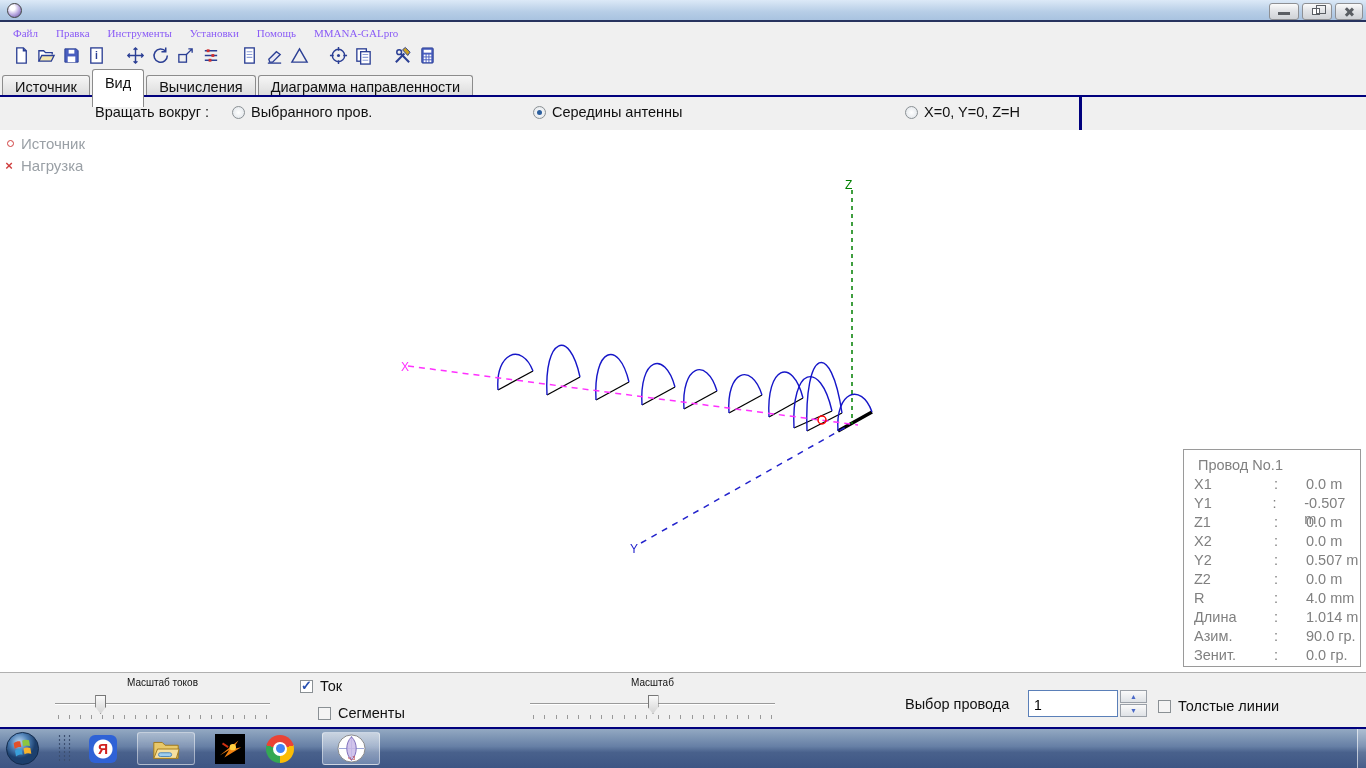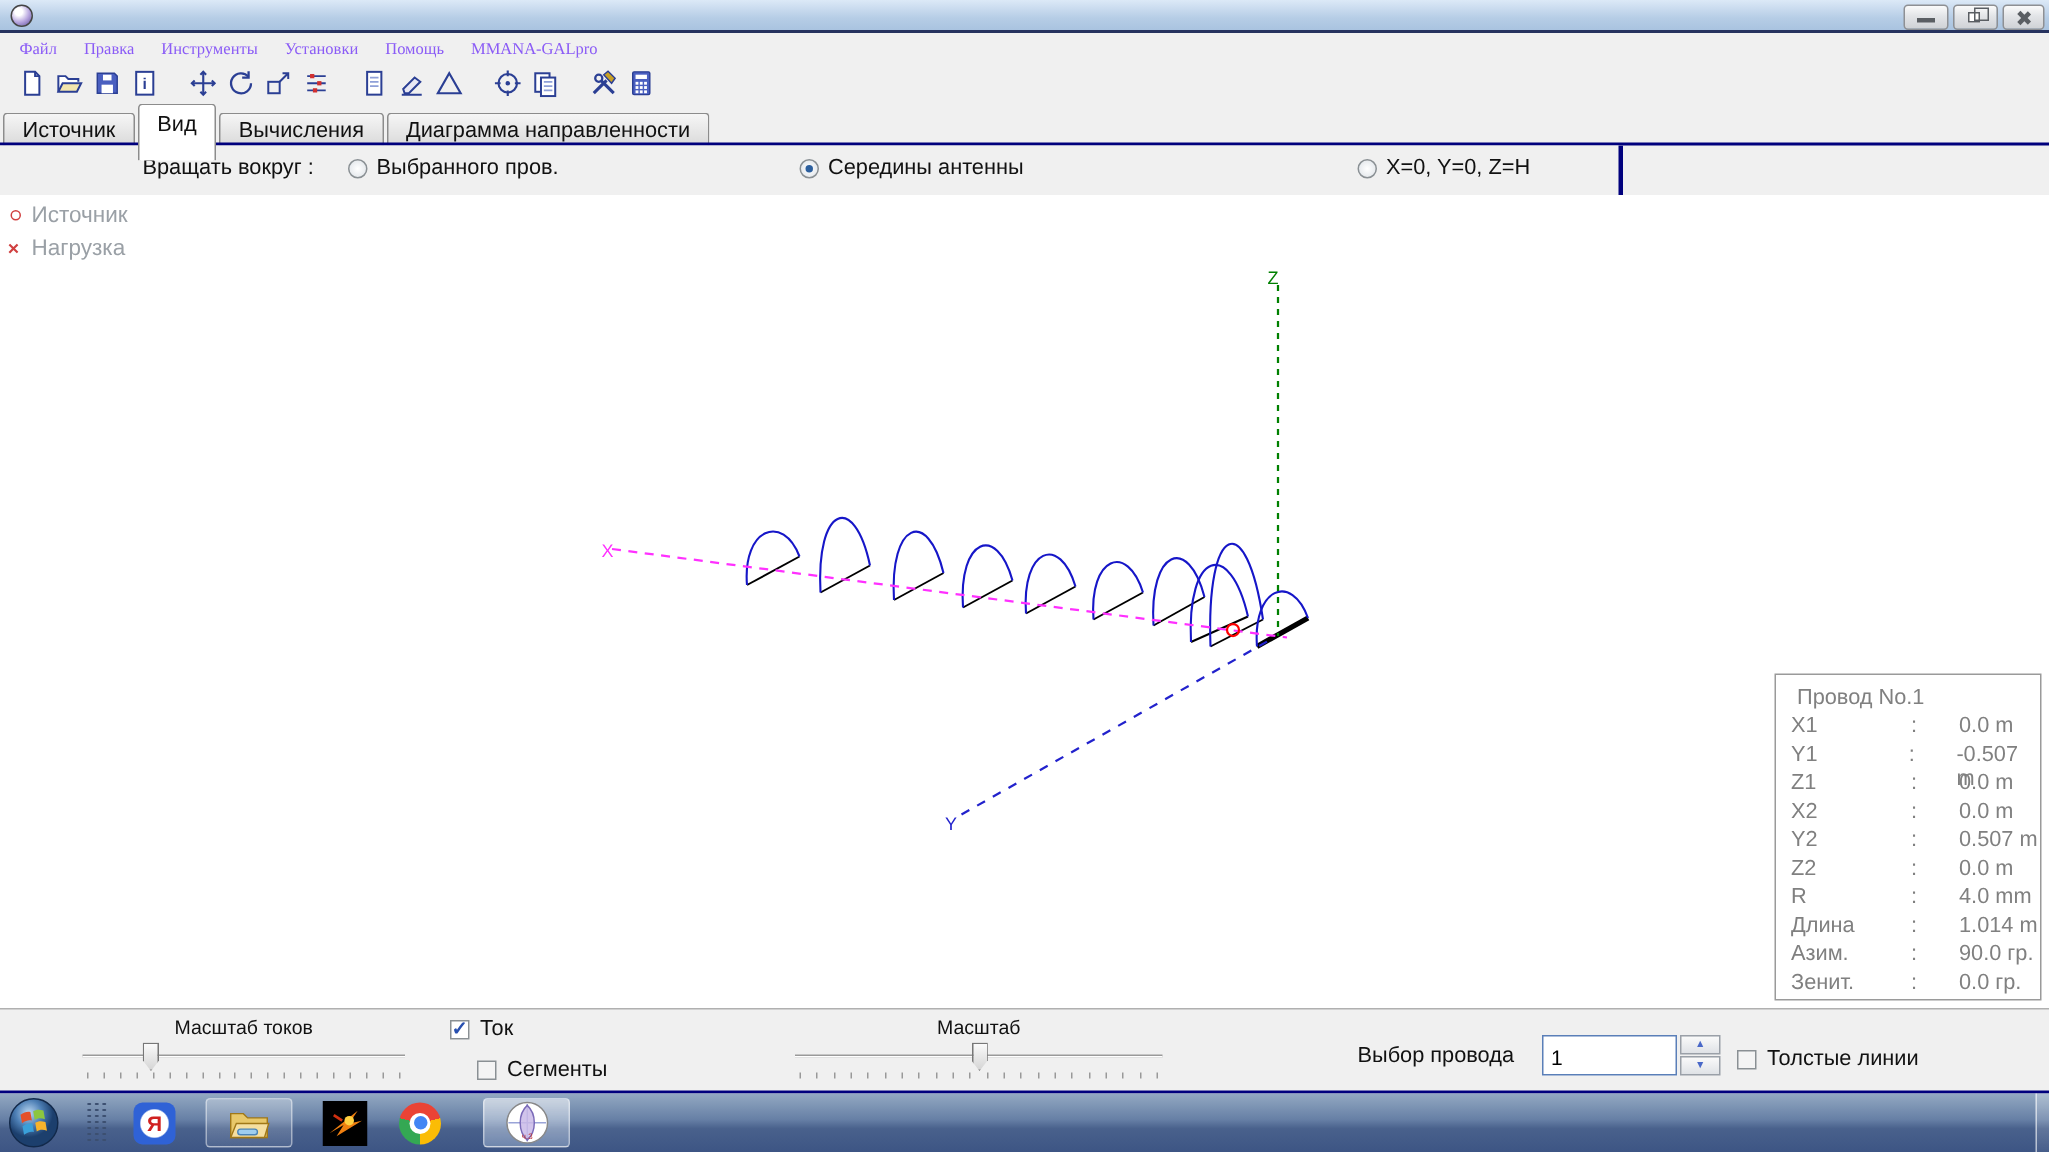--- a/index.html
+++ b/index.html
@@ -67,21 +67,21 @@
   
   #wire-info { position:absolute; left:1183px; top:319px; width:178px; height:218px;
     border:1px solid #9a9a9a; background:#fff; padding:7px 0 0 10px; color:#808080; }
   #wire-title { font-size:14.5px; height:19px; padding-left:4px; }
   .wire-row { display:flex; height:19px; font-size:14.5px;gap:22px; }
   .wl { width:52px; } .wc { width:16px; text-align:center; } 
 
   
   #bottom-bar { position:absolute; left:0; top:672px; width:1366px; height:55px; background:#f0f0f0;
     border-top:1px solid #b0b0b0; }
-  .bb-label { position:absolute; font-size:13px; color:#111; text-align:center; }
+  .bb-label { position:absolute; font-size:10px; color:#111; text-align:center; }
   .slider { position:absolute; height:19px; }
   .slider .track { position:absolute; left:0; right:0; top:8px; height:2px; background:#9a9a9a;
     border-bottom:1px solid #fff; }
   .slider .thumb { position:absolute; top:0px; width:11px; height:19px;
     background:linear-gradient(#fafafa,#d5d5d5); border:1px solid #777;
     clip-path:polygon(0 0,100% 0,100% 62%,50% 100%,0 62%); }
   .ticks { position:absolute; height:4px; display:flex; justify-content:space-between; }
   .ticks i { width:1px; height:4px; background:#999; }
   .cb-row { position:absolute; display:flex; align-items:center; gap:7px; }
   .cb { width:13px; height:13px; border:1px solid #8a9094; background:#f4f4f4; position:relative; }

